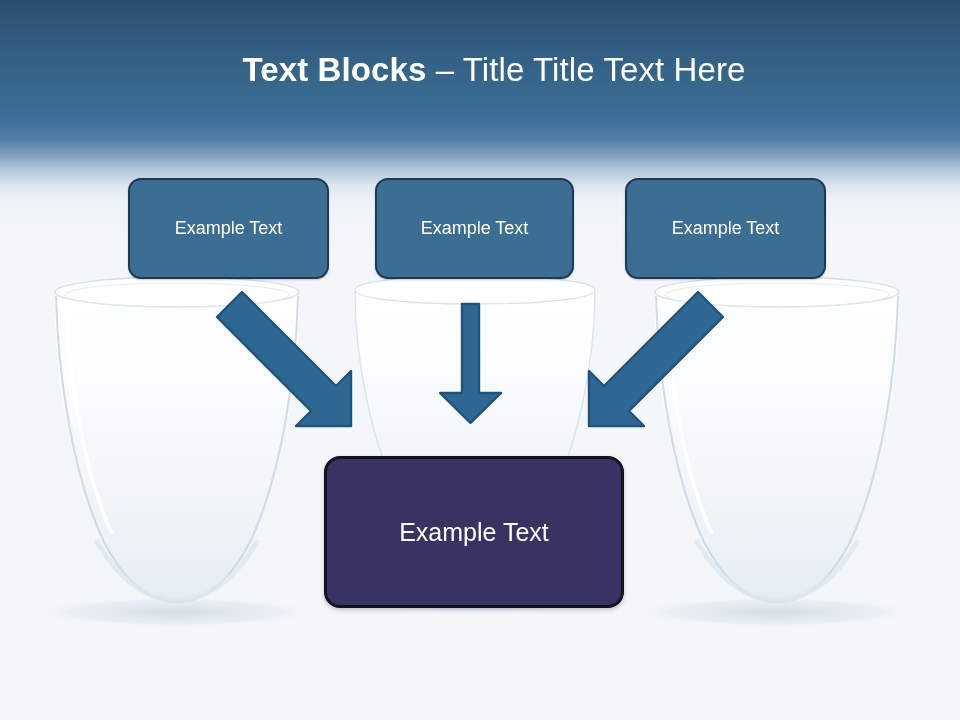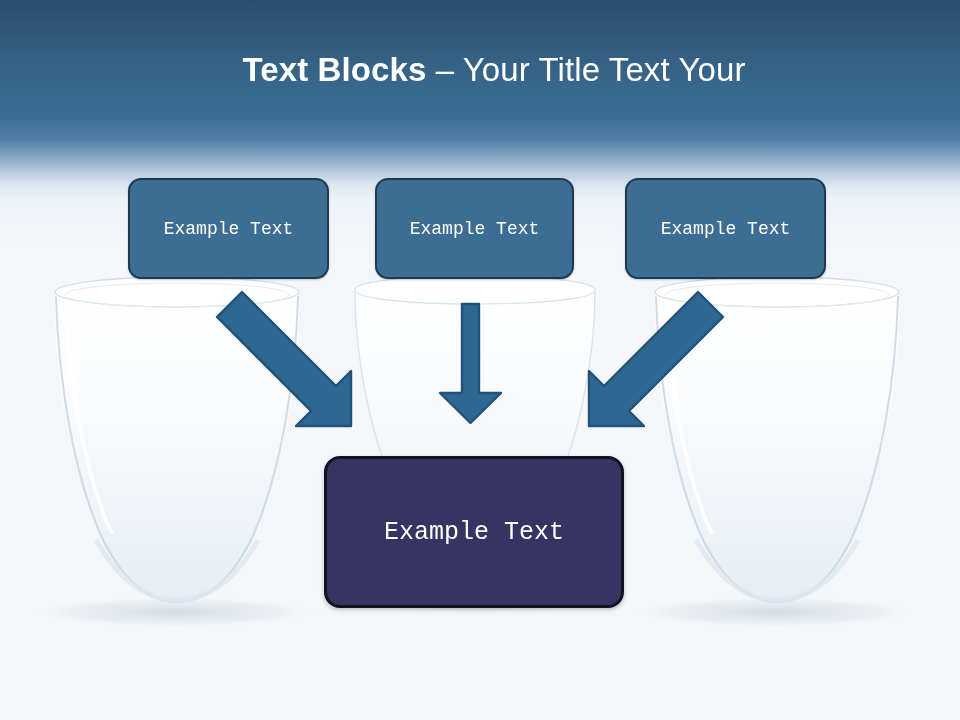--- a/index.html
+++ b/index.html
@@ -58,21 +58,20 @@
   
   .tbox {
     position: absolute;
     box-sizing: border-box;
     border-radius: 13px;
     display: flex;
     align-items: center;
     justify-content: center;
     color: #ffffff;
     text-align: center;
-    font-family: Liberation Mono, monospace;
   }
   .tbox.top {
     background: #3c6d93;
     border: 2px solid #1f3952;
     font-size: 18px;
     box-shadow: 0 1px 2px rgba(30,50,70,0.25);
   }
   .tbox.bottom {
     background: #373363;
     border: 3px solid #14121f;
@@ -174,21 +173,21 @@
         <ellipse cx="777" cy="295" rx="112" ry="12" fill="none" stroke="#e3ebf2" stroke-width="1"></ellipse>
         <path d="M 656 296 C 658 374, 672 474, 704 542 C 726 584, 750 602, 777 602" fill="none" stroke="#ccd9e5" stroke-width="2" stroke-opacity="0.95"></path>
         <path d="M 898 296 C 896 374, 882 474, 850 542 C 828 584, 804 602, 777 602" fill="none" stroke="#ccd9e5" stroke-width="2" stroke-opacity="0.95"></path>
         <path d="M 666 300 C 668 372, 682 468, 712 534" fill="none" stroke="#ffffff" stroke-width="4" stroke-opacity="0.85"></path>
         <path d="M 696 540 C 720 582, 748 600, 777 600 C 806 600, 834 582, 858 540" fill="none" stroke="#dde7ef" stroke-width="5" stroke-opacity="0.8"></path>
       </g>
     </svg>
   </div>
 
   <div class="title">
-    <span class="strong">Text Blocks</span><span class="light"> – </span><span class="light">Your Title Text Your</span>
+    <span class="strong">Text Blocks</span><span class="light"> – </span><span class="light">Title Title Text Here</span>
   </div>
 
   <div class="arrows">
     <svg viewBox="0 0 960 720" xmlns="http://www.w3.org/2000/svg">
 
       <g>
         <path d="M 228 286
                  L 243 301
                  L 322 380
                  L 337 365

